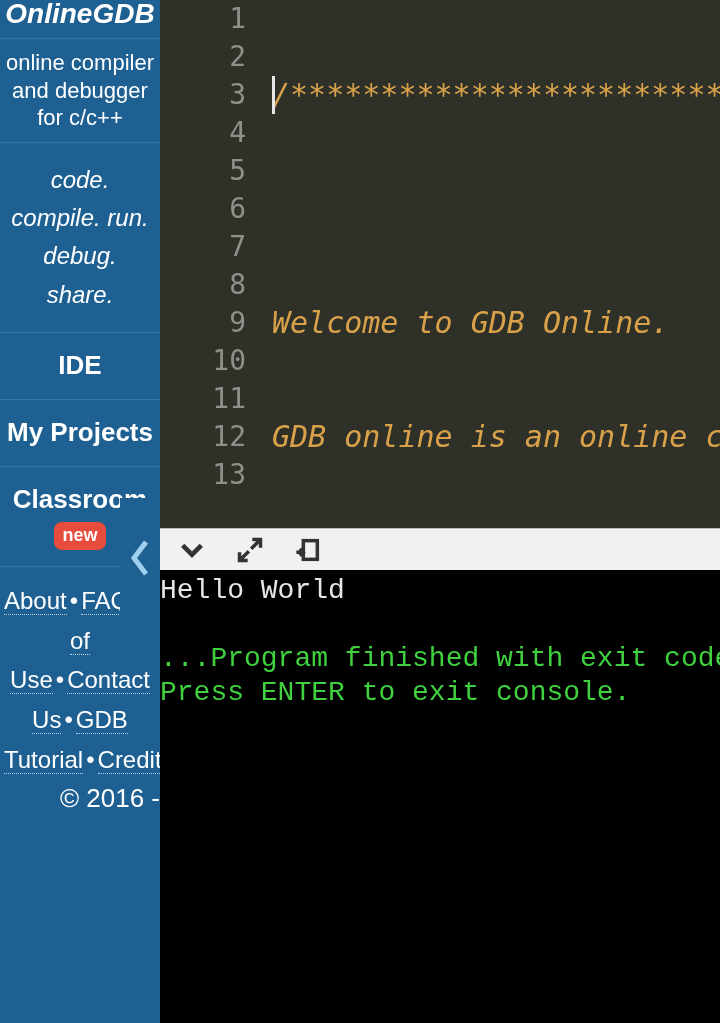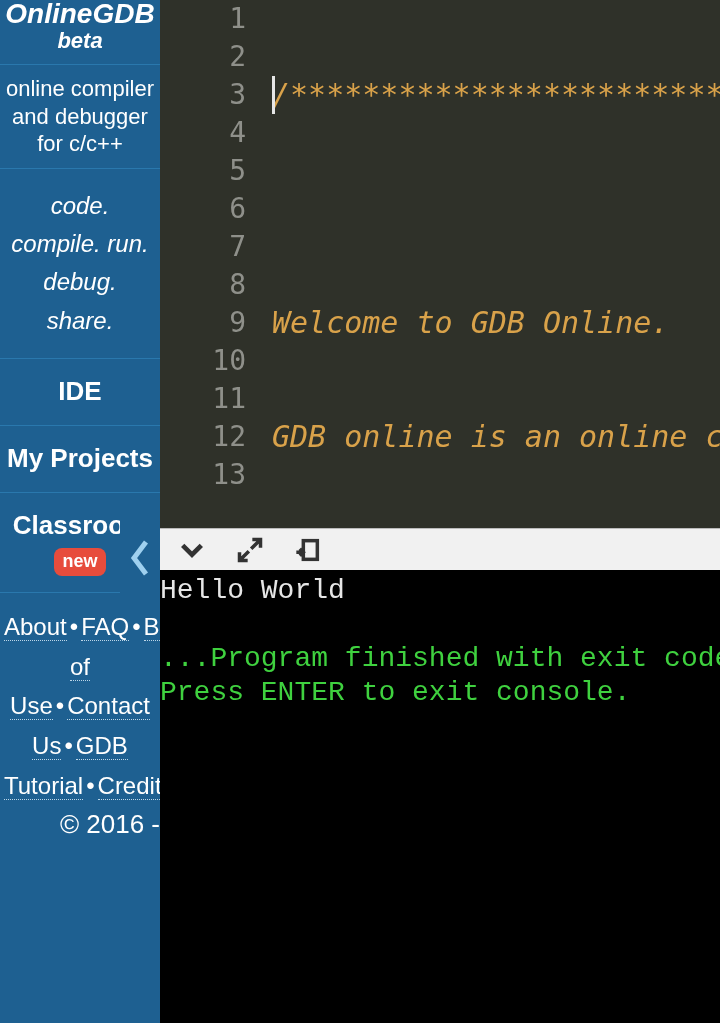--- a/index.html
+++ b/index.html
@@ -50,21 +50,20 @@
   z-index: 5;
 }
 .collapse-handle svg { width: 24px; height: 40px; }
 </style>
 </head>
 <body>
 
 <div class="sidebar">
   <div class="brand">
     <div class="title">OnlineGDB</div>
-    <div class="beta">beta</div>
   </div>
   <div class="desc">online compiler and debugger for c/c++</div>
   <div class="tagline">code. compile. run. debug. share.</div>
   <div class="nav-item">IDE</div>
   <div class="nav-item">My Projects</div>
   <div class="nav-item">
     <span>Classroom</span><br>
     <span class="badge">new</span>
   </div>
   <div class="footer-links">

